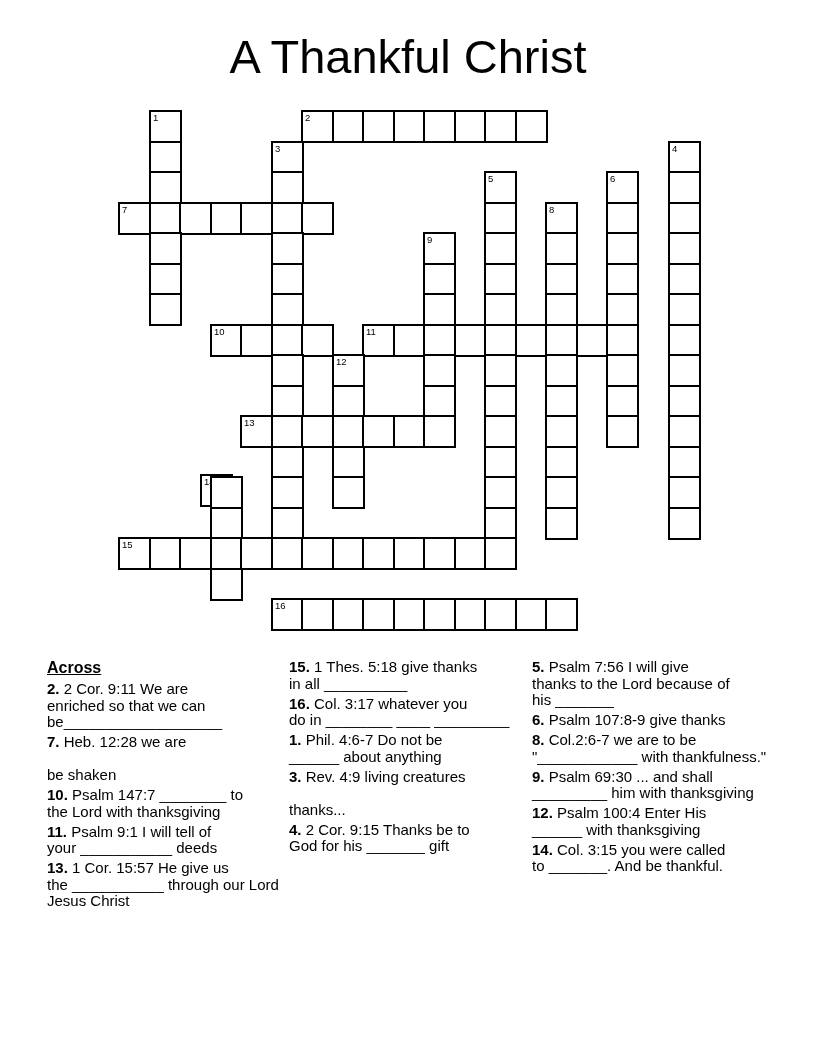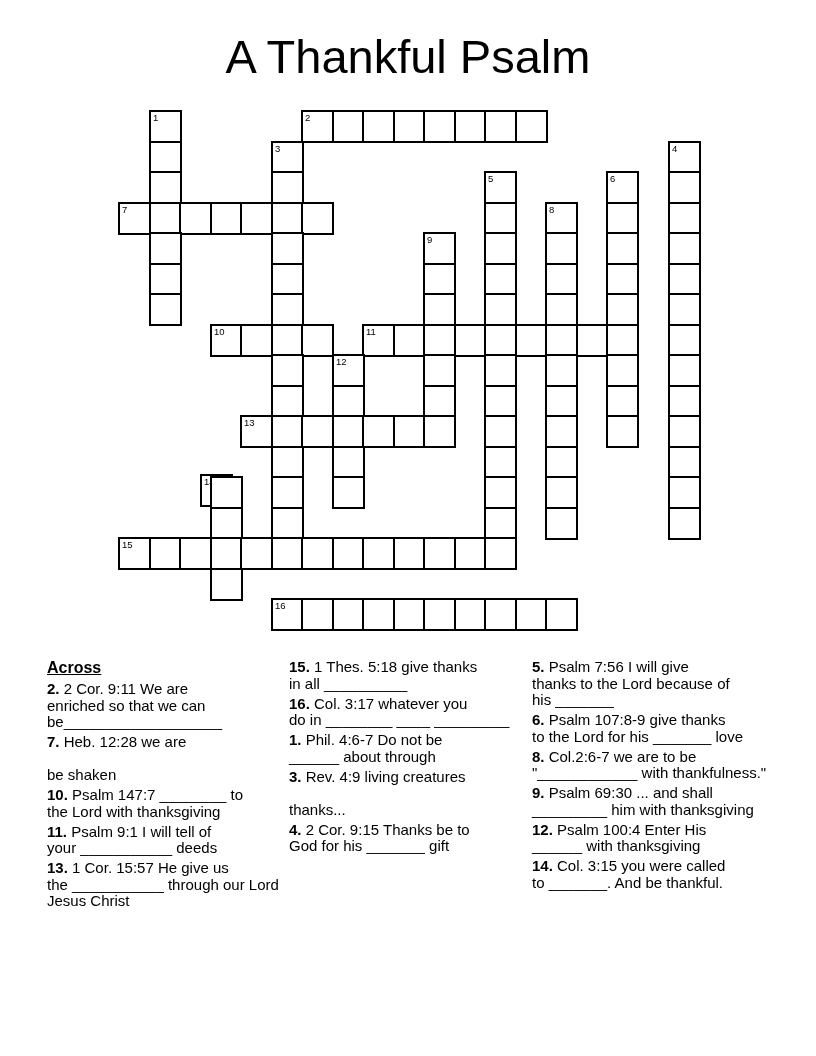--- a/index.html
+++ b/index.html
@@ -27,21 +27,21 @@
   .clue .clue-num{font-weight:700;}
   .clue-header{
     font-size:16px;line-height:18px;font-weight:700;
     text-decoration:underline;margin:0 0 4px 0;color:#000;
   }
 </style>
 </head>
 <body>
 
 <div class="page">
-  <h1 class="title">A Thankful Psalm</h1>
+  <h1 class="title">A Thankful Christ</h1>
   <div class="grid">
       <div class="cell" style="left: 149px; top: 110px;">
         <span class="cellnum">1</span>
       </div>
       <div class="cell" style="left: 301px; top: 110px;">
         <span class="cellnum">2</span>
       </div>
       <div class="cell" style="left: 332px; top: 110px;"></div>
       <div class="cell" style="left: 362px; top: 110px;"></div>
       <div class="cell" style="left: 393px; top: 110px;"></div>
@@ -203,26 +203,26 @@
         <div class="clue-header">Across</div>
         <div class="clue"><span class="clue-num">2. </span><span>2 Cor. 9:11 We are</span><br><span>enriched so that we can</span><br><span>be___________________</span></div>
         <div class="clue"><span class="clue-num">7. </span><span>Heb. 12:28 we are</span><br><br><span>be shaken</span></div>
         <div class="clue"><span class="clue-num">10. </span><span>Psalm 147:7 ________ to</span><br><span>the Lord with thanksgiving</span></div>
         <div class="clue"><span class="clue-num">11. </span><span>Psalm 9:1 I will tell of</span><br><span>your ___________ deeds</span></div>
         <div class="clue"><span class="clue-num">13. </span><span>1 Cor. 15:57 He give us</span><br><span>the ___________ through our Lord</span><br><span>Jesus Christ</span></div>
       </div>
     <div class="clue-col" id="col2">
         <div class="clue"><span class="clue-num">15. </span><span>1 Thes. 5:18 give thanks</span><br><span>in all __________</span></div>
         <div class="clue"><span class="clue-num">16. </span><span>Col. 3:17 whatever you</span><br><span>do in ________ ____ _________</span></div>
-        <div class="clue"><span class="clue-num">1. </span><span>Phil. 4:6-7 Do not be</span><br><span>______ about through</span></div>
+        <div class="clue"><span class="clue-num">1. </span><span>Phil. 4:6-7 Do not be</span><br><span>______ about anything</span></div>
         <div class="clue"><span class="clue-num">3. </span><span>Rev. 4:9 living creatures</span><br><br><span>thanks...</span></div>
         <div class="clue"><span class="clue-num">4. </span><span>2 Cor. 9:15 Thanks be to</span><br><span>God for his _______ gift</span></div>
       </div>
     <div class="clue-col" id="col3">
         <div class="clue"><span class="clue-num">5. </span><span>Psalm 7:56 I will give</span><br><span>thanks to the Lord because of</span><br><span>his _______</span></div>
-        <div class="clue"><span class="clue-num">6. </span><span>Psalm 107:8-9 give thanks</span><br><span>to the Lord for his _______ love</span></div>
+        <div class="clue"><span class="clue-num">6. </span><span>Psalm 107:8-9 give thanks</span><br></div>
         <div class="clue"><span class="clue-num">8. </span><span>Col.2:6-7 we are to be</span><br><span>"____________ with thankfulness."</span></div>
         <div class="clue"><span class="clue-num">9. </span><span>Psalm 69:30 ... and shall</span><br><span>_________ him with thanksgiving</span></div>
         <div class="clue"><span class="clue-num">12. </span><span>Psalm 100:4 Enter His</span><br><span>______ with thanksgiving</span></div>
         <div class="clue"><span class="clue-num">14. </span><span>Col. 3:15 you were called</span><br><span>to _______. And be thankful.</span></div>
       </div>
   </div>
 </div>
 
 </body></html>

